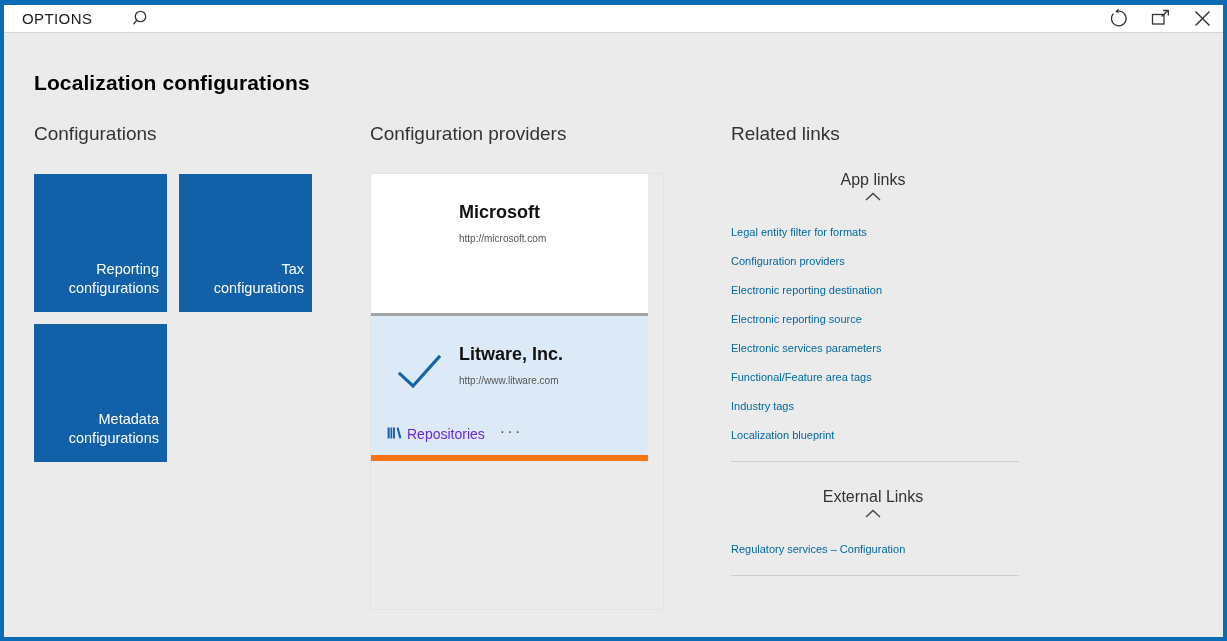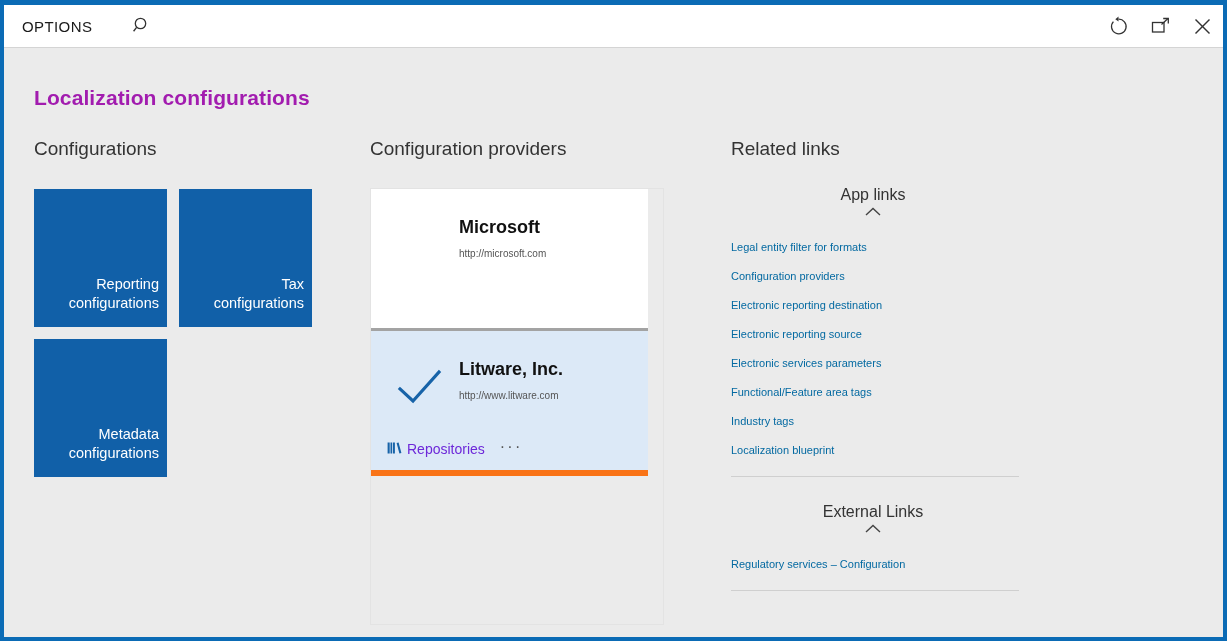--- a/index.html
+++ b/index.html
@@ -18,21 +18,21 @@
     border: 4px solid #0b6bb5;
     border-top-width: 5px;
     border-bottom-width: 4px;
     background: #ebebeb;
     display: flex;
     flex-direction: column;
   }
 
   
   #command-bar {
-    height: 43px;
+    height: 28px;
     background: #ffffff;
     border-bottom: 1px solid #d4d4d4;
     display: flex;
     align-items: center;
     flex: none;
     position: relative;
   }
 
   #options-button {
     font-size: 15px;
@@ -69,21 +69,21 @@
     position: relative;
     overflow: hidden;
   }
 
   #page-title {
     position: absolute;
     left: 30px;
     top: 38px;
     font-size: 21px;
     font-weight: bold;
-    color: #a21caf;
+    color: #000000;
     letter-spacing: .1px;
   }
 
   .col-heading {
     font-size: 19px;
     color: #333333;
     font-weight: normal;
   }
 
   

